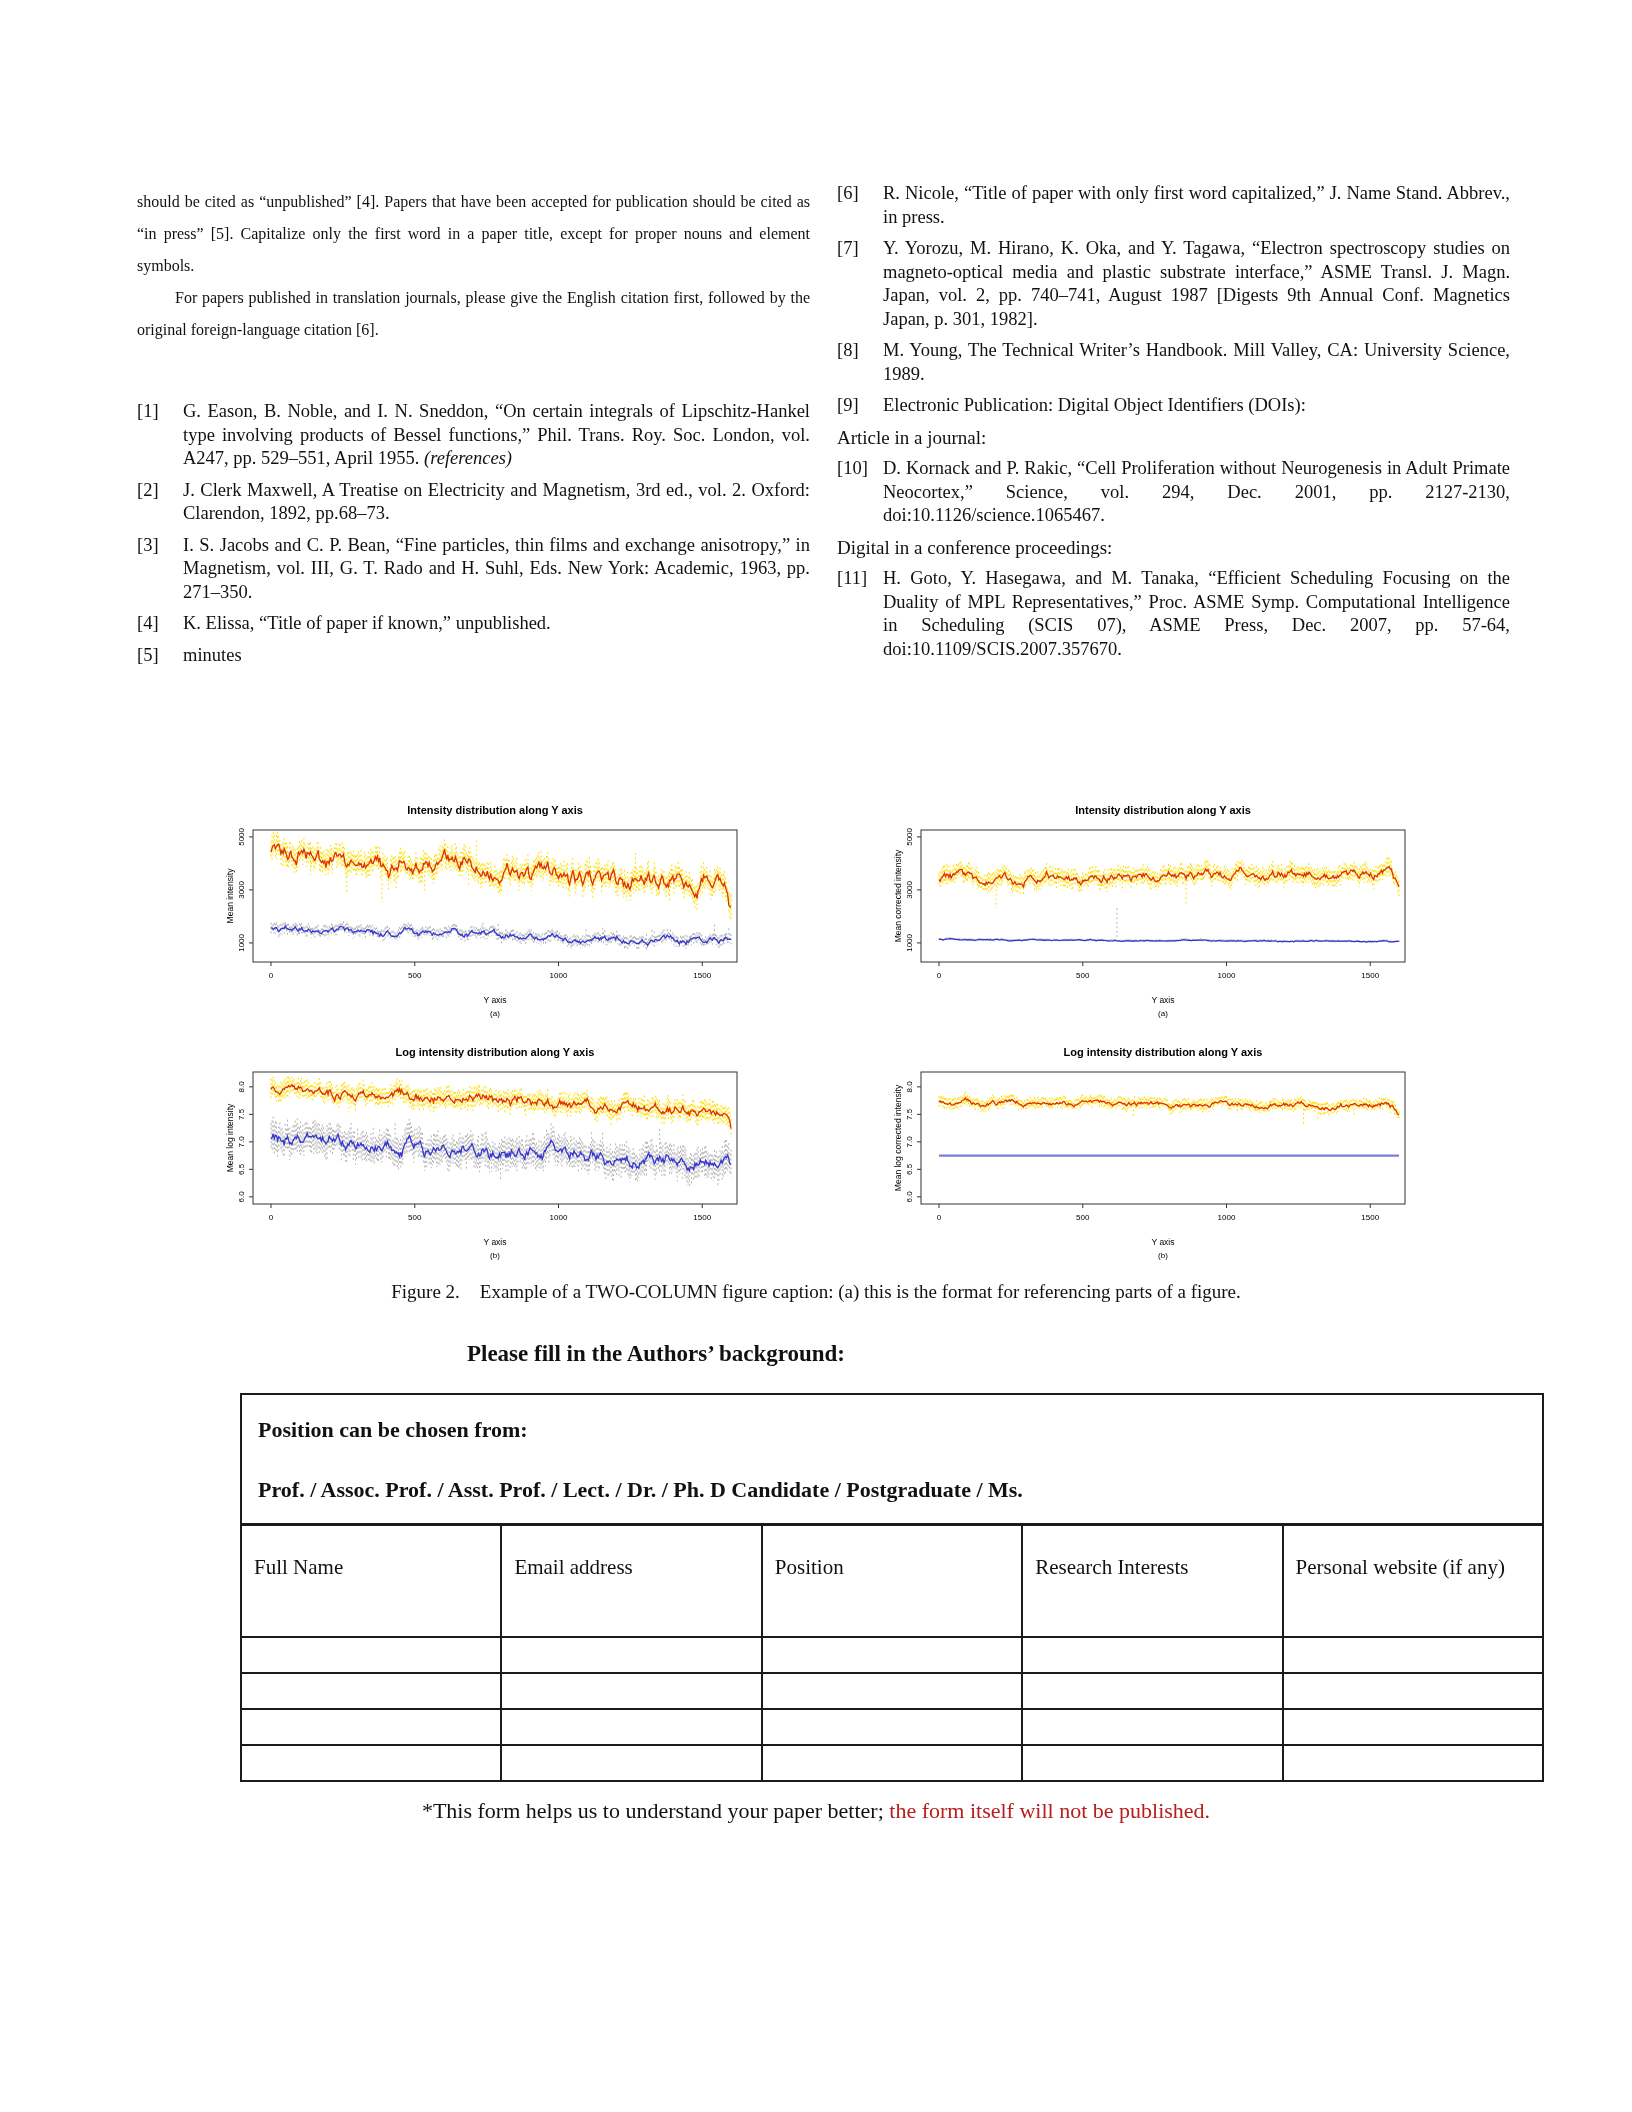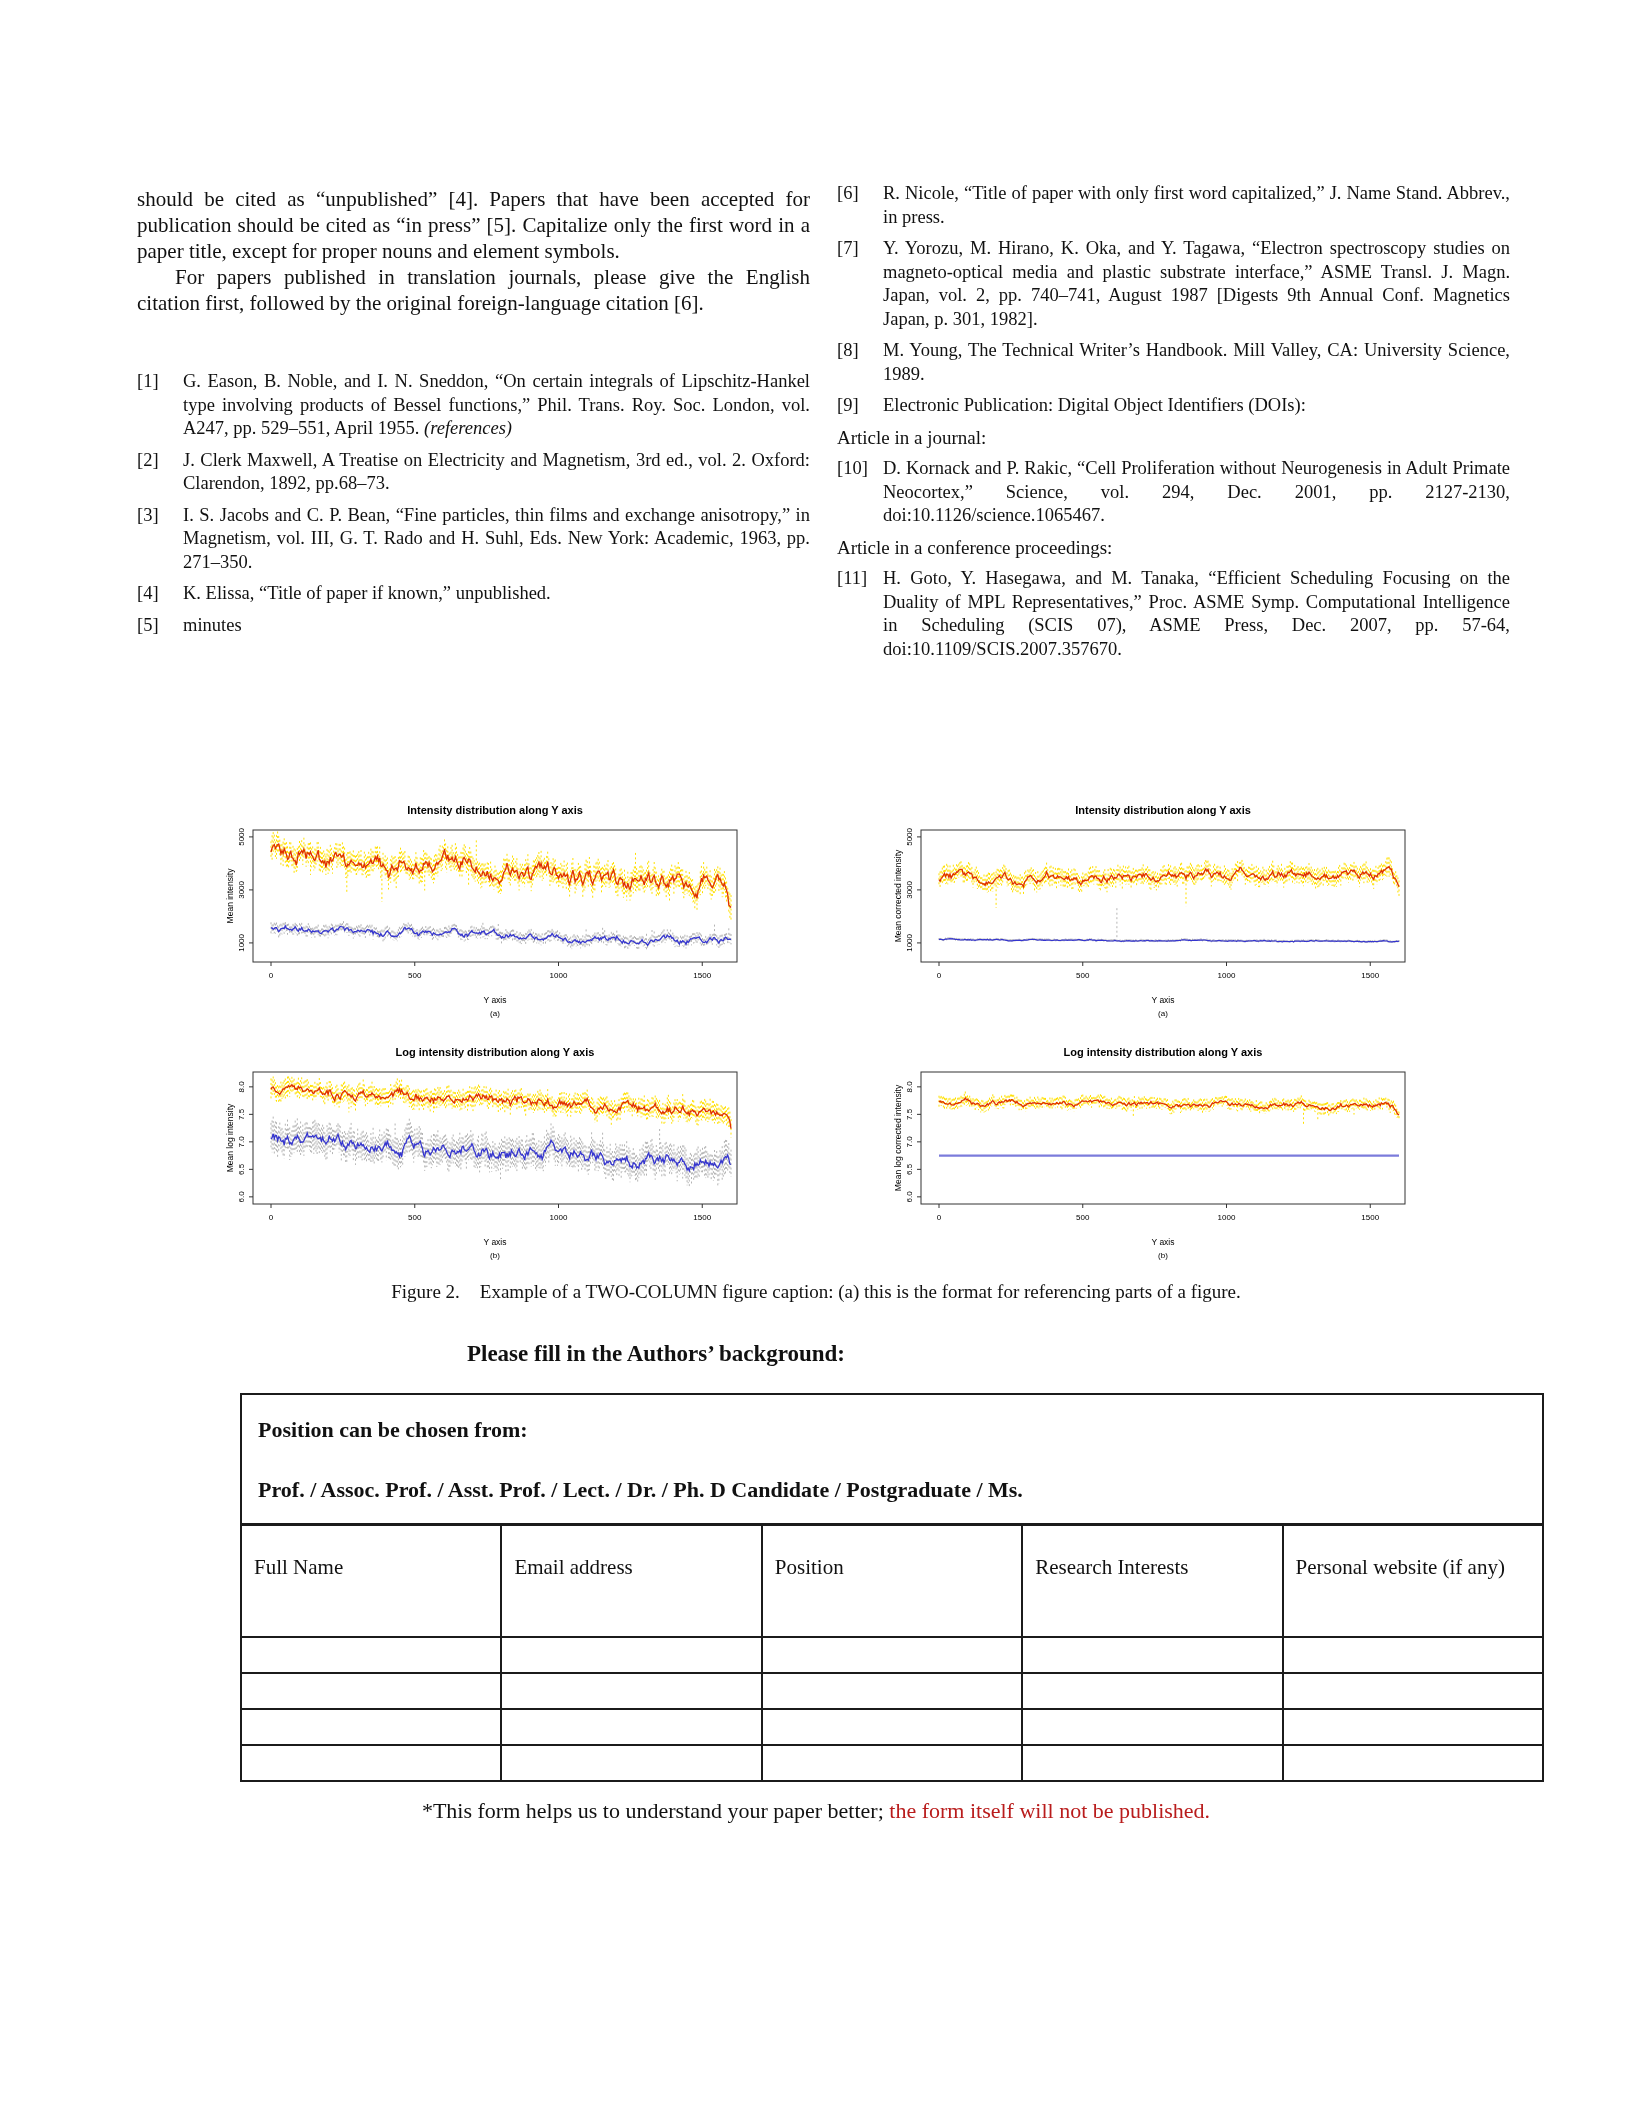--- a/index.html
+++ b/index.html
@@ -2,21 +2,21 @@
 <html><head>
 <meta charset="utf-8">
 <style>
   html,body{margin:0;padding:0;background:#888;}
   #page{position:relative;width:1632px;height:2112px;background:#ffffff;
         font-family:"Liberation Serif", serif;color:#111;overflow:hidden;}
   
   .col{position:absolute;top:186px;width:673px;}
   #col-left{left:137px;}
   #col-right{left:837px;top:182px;}
-  .para{font-size:21px;line-height:26px;text-align:justify;margin:0;}
+  .para{font-size:16px;line-height:32px;text-align:justify;margin:0;}
   .para.indent{text-indent:38px;}
   .ref-list{margin-top:54px;}
   #col-right .ref-list{margin-top:0;}
   .ref{position:relative;padding-left:46px;font-size:18.5px;line-height:23.5px;
        text-align:justify;margin-bottom:8px;}
   .ref .num{position:absolute;left:0;top:0;}
   .sec-label{font-size:19px;line-height:23.5px;margin:2px 0 8px 0;}
   .it{font-style:italic;}
   
   .chart{position:absolute;width:517px;height:228px;}
@@ -62,21 +62,21 @@
   </div>
 
   <div id="col-right" class="col">
     <div class="ref-list" id="right-refs">
         <div class="ref"><span class="num">[6]</span><span>R. Nicole, “Title of paper with only first word capitalized,” J. Name Stand. Abbrev., in press.</span></div>
         <div class="ref"><span class="num">[7]</span><span>Y. Yorozu, M. Hirano, K. Oka, and Y. Tagawa, “Electron spectroscopy studies on magneto-optical media and plastic substrate interface,” ASME Transl. J. Magn. Japan, vol. 2, pp. 740–741, August 1987 [Digests 9th Annual Conf. Magnetics Japan, p. 301, 1982].</span></div>
         <div class="ref"><span class="num">[8]</span><span>M. Young, The Technical Writer’s Handbook. Mill Valley, CA: University Science, 1989.</span></div>
         <div class="ref"><span class="num">[9]</span><span>Electronic Publication: Digital Object Identifiers (DOIs):</span></div>
         <div class="sec-label">Article in a journal:</div>
         <div class="ref"><span class="num">[10]</span><span>D. Kornack and P. Rakic, “Cell Proliferation without Neurogenesis in Adult Primate Neocortex,” Science, vol. 294, Dec. 2001, pp. 2127-2130, doi:10.1126/science.1065467.</span></div>
-        <div class="sec-label">Article in a conference proceedings:</div>
+        <div class="sec-label">Digital in a conference proceedings:</div>
         <div class="ref"><span class="num">[11]</span><span>H. Goto, Y. Hasegawa, and M. Tanaka, “Efficient Scheduling Focusing on the Duality of MPL Representatives,” Proc. ASME Symp. Computational Intelligence in Scheduling (SCIS 07), ASME Press, Dec. 2007, pp. 57-64, doi:10.1109/SCIS.2007.357670.</span></div>
       </div>
   </div>
 
   <div id="chart-0" class="chart">
       <svg xmlns="http://www.w3.org/2000/svg" width="517" height="228" font-family="Liberation Sans, sans-serif">
         <text x="270" y="14" font-size="11" font-weight="bold" text-anchor="middle">Intensity distribution along Y axis</text>
         <path d="M46.0 41.3L46.0 58.5M47.1 35.2L47.1 59.9M48.2 32.1L48.2 51.8M49.3 34.6L49.3 52.7M50.4 41.5L50.4 58.7M51.5 34.9L51.5 58.8M52.6 31.5L52.6 51.6M53.7 35.9L53.7 52.1M54.8 39.7L54.8 56.7M55.9 44.7L55.9 66.9M57.0 43.9L57.0 61.0M58.1 41.6L58.1 66.9M59.2 38.3L59.2 57.2M60.3 42.9L60.3 63.1M61.4 42.1L61.4 67.7M62.5 46.3L62.5 68.1M63.6 51.9L63.6 67.4M64.7 42.2L64.7 63.9M65.8 42.4L65.8 61.0M66.9 50.7L66.9 68.4M68.0 45.8L68.0 65.8M69.1 48.3L69.1 73.8M70.2 49.5L70.2 69.1M71.3 51.9L71.3 74.0M72.3 48.0L72.3 70.9M73.4 46.4L73.4 58.5M74.5 41.0L74.5 63.5M75.6 43.3L75.6 60.1M76.7 40.2L76.7 56.7M77.8 45.7L77.8 65.0M78.9 37.7L78.9 57.7M80.0 44.3L80.0 58.1M81.1 52.1L81.1 66.8M82.2 46.6L82.2 61.3M83.3 43.2L83.3 65.9M84.4 43.0L84.4 60.7M85.5 42.3L85.5 74.9M86.6 48.3L86.6 67.4M87.7 46.4L87.7 62.9M88.8 51.6L88.8 70.4M89.9 48.5L89.9 70.7M91.0 49.3L91.0 65.5M92.1 42.2L92.1 61.7M93.2 42.0L93.2 58.4M94.3 50.6L94.3 71.8M95.4 46.9L95.4 73.9M96.5 52.4L96.5 68.8M97.6 52.4L97.6 72.7M98.7 50.5L98.7 69.7M99.8 53.4L99.8 71.1M100.9 55.7L100.9 75.0M102.0 48.9L102.0 71.4M103.1 50.1L103.1 73.9M104.2 51.2L104.2 71.3M105.3 44.8L105.3 63.2M106.4 47.9L106.4 67.6M107.5 54.5L107.5 73.7M108.6 50.7L108.6 63.9M109.7 47.1L109.7 60.5M110.8 43.1L110.8 58.2M111.9 43.4L111.9 68.0M113.0 50.1L113.0 65.3M114.1 43.8L114.1 62.5M115.2 44.0L115.2 67.1M116.3 50.4L116.3 66.5M117.4 42.4L117.4 66.0M118.5 46.3L118.5 65.5M119.6 47.7L119.6 68.8M120.7 59.1L120.7 78.0M121.8 53.8L121.8 94.2M122.8 52.0L122.8 76.3M123.9 52.0L123.9 72.9M125.0 51.3L125.0 72.1M126.1 53.2L126.1 72.7M127.2 54.1L127.2 68.8M128.3 50.4L128.3 70.5M129.4 55.2L129.4 71.5M130.5 55.8L130.5 74.3M131.6 55.0L131.6 75.9M132.7 53.6L132.7 72.3M133.8 51.2L133.8 70.8M134.9 54.6L134.9 71.1M136.0 50.0L136.0 71.5M137.1 59.7L137.1 77.6M138.2 60.8L138.2 75.1M139.3 51.7L139.3 70.9M140.4 54.4L140.4 77.3M141.5 57.6L141.5 78.7M142.6 56.3L142.6 75.5M143.7 51.8L143.7 76.0M144.8 55.9L144.8 75.6M145.9 48.6L145.9 69.2M147.0 50.9L147.0 71.4M148.1 51.4L148.1 73.0M149.2 54.7L149.2 69.1M150.3 46.6L150.3 65.1M151.4 46.9L151.4 68.8M152.5 46.4L152.5 65.8M153.6 53.8L153.6 70.2M154.7 46.8L154.7 68.0M155.8 57.8L155.8 78.8M156.9 60.9L156.9 101.9M158.0 52.8L158.0 71.1M159.1 59.1L159.1 73.1M160.2 55.4L160.2 78.4M161.3 59.1L161.3 76.8M162.4 57.5L162.4 80.6M163.5 69.8L163.5 89.5M164.6 68.3L164.6 81.4M165.7 59.0L165.7 82.8M166.8 55.6L166.8 77.7M167.9 57.7L167.9 75.3M169.0 57.0L169.0 83.2M170.1 56.0L170.1 81.6M171.2 59.2L171.2 88.1M172.3 62.5L172.3 77.6M173.4 57.0L173.4 77.0M174.4 51.8L174.4 66.8M175.5 47.7L175.5 72.6M176.6 51.2L176.6 73.7M177.7 53.4L177.7 69.2M178.8 52.5L178.8 70.8M179.9 51.0L179.9 73.6M181.0 62.6L181.0 75.6M182.1 63.1L182.1 75.8M183.2 55.7L183.2 74.4M184.3 56.2L184.3 79.7M185.4 58.7L185.4 78.6M186.5 60.8L186.5 76.4M187.6 63.7L187.6 81.1M188.7 64.3L188.7 79.2M189.8 59.3L189.8 74.5M190.9 52.2L190.9 76.0M192.0 57.3L192.0 77.1M193.1 63.8L193.1 77.8M194.2 63.5L194.2 85.8M195.3 57.3L195.3 83.1M196.4 57.9L196.4 84.1M197.5 58.4L197.5 81.9M198.6 50.1L198.6 71.8M199.7 52.8L199.7 90.5M200.8 52.5L200.8 73.2M201.9 53.6L201.9 69.5M203.0 57.0L203.0 73.1M204.1 55.9L204.1 76.0M205.2 57.5L205.2 72.9M206.3 58.3L206.3 79.5M207.4 65.3L207.4 80.0M208.5 59.6L208.5 83.3M209.6 55.3L209.6 79.9M210.7 54.0L210.7 76.6M211.8 54.7L211.8 74.2M212.9 57.7L212.9 76.3M214.0 48.7L214.0 67.9M215.1 45.2L215.1 67.8M216.2 51.7L216.2 71.1M217.3 45.7L217.3 69.3M218.4 46.9L218.4 61.0M219.5 39.4L219.5 60.6M220.6 43.4L220.6 67.9M221.7 49.8L221.7 72.6M222.8 46.3L222.8 63.1M223.9 53.8L223.9 66.6M224.9 52.5L224.9 69.3M226.0 47.0L226.0 71.1M227.1 44.8L227.1 64.4M228.2 52.0L228.2 67.2M229.3 54.3L229.3 70.8M230.4 43.2L230.4 70.2M231.5 46.8L231.5 70.6M232.6 53.9L232.6 69.8M233.7 56.5L233.7 73.2M234.8 56.4L234.8 76.9M235.9 51.8L235.9 72.7M237.0 52.0L237.0 77.6M238.1 47.5L238.1 71.3M239.2 44.3L239.2 65.1M240.3 46.1L240.3 65.4M241.4 53.0L241.4 73.6M242.5 54.4L242.5 70.6M243.6 51.2L243.6 86.1M244.7 47.1L244.7 70.0M245.8 51.5L245.8 73.7M246.9 55.9L246.9 77.8M248.0 57.6L248.0 77.9M249.1 59.9L249.1 79.4M250.2 62.6L250.2 81.6M251.3 40.4L251.3 75.9M252.4 61.3L252.4 83.1M253.5 63.6L253.5 84.4M254.6 62.6L254.6 80.9M255.7 64.9L255.7 88.3M256.8 63.5L256.8 87.4M257.9 63.3L257.9 85.0M259.0 64.7L259.0 82.5M260.1 63.5L260.1 83.1M261.2 67.3L261.2 82.5M262.3 62.4L262.3 77.1M263.4 63.0L263.4 82.2M264.5 71.6L264.5 86.5M265.6 61.6L265.6 86.5M266.7 68.7L266.7 85.7M267.8 74.8L267.8 87.5M268.9 71.4L268.9 89.9M270.0 65.6L270.0 86.3M271.1 69.7L271.1 85.5M272.2 72.6L272.2 89.8M273.3 73.1L273.3 93.8M274.4 71.9L274.4 93.5M275.5 70.6L275.5 93.8M276.5 71.3L276.5 93.2M277.6 65.5L277.6 83.6M278.7 58.6L278.7 80.3M279.8 59.2L279.8 81.1M280.9 59.0L280.9 75.8M282.0 53.8L282.0 74.9M283.1 59.6L283.1 80.1M284.2 59.5L284.2 83.1M285.3 65.5L285.3 86.3M286.4 62.2L286.4 77.6M287.5 55.6L287.5 78.7M288.6 58.0L288.6 79.2M289.7 65.4L289.7 82.0M290.8 60.8L290.8 82.9M291.9 58.2L291.9 78.9M293.0 68.1L293.0 83.6M294.1 71.2L294.1 90.5M295.2 63.7L295.2 82.0M296.3 66.1L296.3 84.0M297.4 63.8L297.4 83.5M298.5 67.8L298.5 82.7M299.6 64.2L299.6 87.1M300.7 59.2L300.7 80.6M301.8 62.4L301.8 81.0M302.9 54.2L302.9 83.4M304.0 63.3L304.0 84.5M305.1 67.1L305.1 84.8M306.2 67.6L306.2 91.2M307.3 65.3L307.3 85.2M308.4 60.4L308.4 81.1M309.5 60.7L309.5 76.8M310.6 59.1L310.6 77.5M311.7 57.1L311.7 77.1M312.8 54.9L312.8 75.8M313.9 52.0L313.9 75.1M315.0 57.6L315.0 78.6M316.1 50.8L316.1 70.5M317.2 61.7L317.2 80.7M318.3 59.6L318.3 79.0M319.4 57.8L319.4 75.4M320.5 61.8L320.5 75.3M321.6 55.9L321.6 75.8M322.7 51.7L322.7 69.0M323.8 58.3L323.8 74.8M324.9 66.2L324.9 85.9M326.0 62.0L326.0 82.0M327.1 64.2L327.1 81.4M328.1 58.2L328.1 82.4M329.2 60.6L329.2 81.1M330.3 59.5L330.3 80.7M331.4 68.0L331.4 85.9M332.5 67.7L332.5 82.4M333.6 66.8L333.6 88.7M334.7 67.0L334.7 85.4M335.8 62.9L335.8 83.1M336.9 64.8L336.9 84.1M338.0 68.2L338.0 89.0M339.1 60.5L339.1 83.7M340.2 70.3L340.2 84.6M341.3 64.3L341.3 89.1M342.4 62.6L342.4 82.3M343.5 74.6L343.5 91.0M344.6 76.6L344.6 96.5M345.7 70.4L345.7 88.8M346.8 62.8L346.8 85.7M347.9 58.0L347.9 78.0M349.0 69.4L349.0 84.4M350.1 68.9L350.1 95.3M351.2 70.6L351.2 89.8M352.3 68.9L352.3 86.5M353.4 62.9L353.4 85.8M354.5 66.4L354.5 82.2M355.6 65.8L355.6 83.0M356.7 70.8L356.7 88.0M357.8 72.3L357.8 98.0M358.9 75.2L358.9 92.2M360.0 63.8L360.0 91.0M361.1 59.7L361.1 79.3M362.2 61.1L362.2 82.2M363.3 66.7L363.3 87.0M364.4 57.0L364.4 79.8M365.5 65.8L365.5 85.2M366.6 71.4L366.6 93.6M367.7 77.7L367.7 97.8M368.8 65.6L368.8 90.1M369.9 66.0L369.9 91.2M371.0 62.6L371.0 81.7M372.1 61.7L372.1 80.6M373.2 58.7L373.2 80.4M374.3 61.7L374.3 81.7M375.4 68.6L375.4 80.5M376.5 67.8L376.5 93.6M377.6 66.9L377.6 88.8M378.6 68.2L378.6 83.6M379.7 64.8L379.7 87.0M380.8 67.6L380.8 87.1M381.9 63.6L381.9 84.4M383.0 60.1L383.0 80.8M384.1 73.6L384.1 87.9M385.2 67.6L385.2 86.7M386.3 66.0L386.3 82.1M387.4 63.2L387.4 83.0M388.5 62.1L388.5 83.2M389.6 65.2L389.6 86.5M390.7 68.4L390.7 94.0M391.8 77.3L391.8 95.8M392.9 76.2L392.9 96.6M394.0 73.7L394.0 90.5M395.1 69.4L395.1 86.7M396.2 68.4L396.2 91.1M397.3 71.7L397.3 91.7M398.4 78.7L398.4 97.8M399.5 69.7L399.5 95.8M400.6 76.8L400.6 93.0M401.7 81.7L401.7 100.6M402.8 71.7L402.8 91.4M403.9 79.0L403.9 95.1M405.0 77.0L405.0 100.6M406.1 72.0L406.1 97.2M407.2 72.1L407.2 89.3M408.3 69.5L408.3 93.3M409.4 66.4L409.4 85.9M410.5 52.9L410.5 92.3M411.6 68.1L411.6 91.3M412.7 72.4L412.7 88.4M413.8 70.3L413.8 90.5M414.9 66.1L414.9 90.6M416.0 65.4L416.0 83.9M417.1 66.5L417.1 88.9M418.2 69.3L418.2 92.1M419.3 72.5L419.3 92.8M420.4 71.9L420.4 90.4M421.5 69.6L421.5 88.1M422.6 62.5L422.6 89.4M423.7 60.8L423.7 80.7M424.8 72.1L424.8 89.3M425.9 75.0L425.9 93.0M427.0 73.9L427.0 94.2M428.1 69.0L428.1 88.1M429.2 62.0L429.2 84.7M430.2 67.3L430.2 86.8M431.3 71.6L431.3 96.5M432.4 78.7L432.4 94.0M433.5 75.3L433.5 96.1M434.6 78.3L434.6 95.9M435.7 73.6L435.7 86.5M436.8 68.7L436.8 86.8M437.9 71.2L437.9 85.7M439.0 70.7L439.0 92.5M440.1 77.9L440.1 92.3M441.2 77.1L441.2 98.5M442.3 76.2L442.3 90.8M443.4 74.3L443.4 95.2M444.5 71.5L444.5 102.6M445.6 68.5L445.6 87.9M446.7 64.6L446.7 85.4M447.8 69.1L447.8 82.3M448.9 73.7L448.9 95.0M450.0 65.4L450.0 86.7M451.1 67.4L451.1 89.3M452.2 66.7L452.2 85.4M453.3 62.1L453.3 87.9M454.4 67.0L454.4 87.2M455.5 69.8L455.5 86.4M456.6 69.3L456.6 90.5M457.7 69.4L457.7 93.1M458.8 78.2L458.8 99.4M459.9 76.1L459.9 94.9M461.0 70.9L461.0 91.4M462.1 75.2L462.1 93.8M463.2 77.0L463.2 94.0M464.3 72.0L464.3 95.8M465.4 78.3L465.4 96.7M466.5 79.9L466.5 97.5M467.6 79.1L467.6 102.3M468.7 86.6L468.7 104.6M469.8 88.2L469.8 109.2M470.9 86.0L470.9 101.9M472.0 85.3L472.0 111.9M473.1 83.4L473.1 101.7M474.2 82.2L474.2 95.7M475.3 71.5L475.3 95.2M476.4 65.9L476.4 88.2M477.5 73.2L477.5 95.3M478.6 62.1L478.6 87.4M479.7 68.7L479.7 89.2M480.7 71.3L480.7 86.1M481.8 66.6L481.8 82.6M482.9 73.6L482.9 89.7M484.0 75.2L484.0 88.1M485.1 70.3L485.1 94.5M486.2 75.9L486.2 99.5M487.3 80.5L487.3 98.4M488.4 77.6L488.4 94.9M489.5 68.9L489.5 92.8M490.6 71.2L490.6 92.2M491.7 69.2L491.7 85.2M492.8 66.4L492.8 80.7M493.9 70.9L493.9 91.0M495.0 67.7L495.0 89.4M496.1 74.7L496.1 89.8M497.2 73.8L497.2 97.2M498.3 73.9L498.3 96.6M499.4 71.1L499.4 90.3M500.5 77.5L500.5 97.6M501.6 81.5L501.6 103.7M502.7 87.8L502.7 100.8M503.8 91.6L503.8 111.8M504.9 93.3L504.9 117.8M506.0 95.1L506.0 119.6" stroke="#ffe000" stroke-width="1" stroke-dasharray="2,2.5" fill="none"></path>
         <polyline points="46.0,52.0 47.1,48.0 48.2,45.6 49.3,44.6 50.4,48.6 51.5,46.5 52.6,44.8 53.7,44.1 54.8,48.2 55.9,53.7 57.0,50.6 58.1,53.6 59.2,48.5 60.3,51.4 61.4,54.4 62.5,59.4 63.6,58.9 64.7,53.7 65.8,51.5 66.9,57.5 68.0,58.2 69.1,61.0 70.2,60.7 71.3,65.1 72.3,59.6 73.4,52.4 74.5,54.4 75.6,52.3 76.7,50.8 77.8,53.2 78.9,49.2 80.0,52.1 81.1,58.6 82.2,52.7 83.3,53.1 84.4,54.8 85.5,51.7 86.6,55.2 87.7,56.7 88.8,59.5 89.9,60.5 91.0,57.3 92.1,54.1 93.2,50.1 94.3,59.3 95.4,60.4 96.5,62.5 97.6,60.8 98.7,63.1 99.8,61.0 100.9,67.6 102.0,61.6 103.1,61.6 104.2,63.7 105.3,57.1 106.4,61.2 107.5,60.9 108.6,57.9 109.7,53.8 110.8,52.5 111.9,56.0 113.0,56.0 114.1,54.3 115.2,54.3 116.3,57.3 117.4,56.0 118.5,54.2 119.6,61.1 120.7,65.8 121.8,66.8 122.8,64.2 123.9,65.2 125.0,62.7 126.1,60.2 127.2,62.0 128.3,62.5 129.4,64.2 130.5,65.6 131.6,65.3 132.7,65.3 133.8,62.8 134.9,64.8 136.0,63.4 137.1,67.5 138.2,67.4 139.3,63.7 140.4,67.8 141.5,65.7 142.6,64.9 143.7,64.1 144.8,62.2 145.9,59.5 147.0,63.1 148.1,63.4 149.2,60.5 150.3,57.0 151.4,59.6 152.5,56.1 153.6,61.4 154.7,58.2 155.8,66.1 156.9,66.7 158.0,63.9 159.1,66.4 160.2,67.8 161.3,70.4 162.4,70.8 163.5,77.1 164.6,75.6 165.7,69.7 166.8,65.4 167.9,68.1 169.0,70.0 170.1,68.5 171.2,67.9 172.3,70.5 173.4,66.8 174.4,60.6 175.5,61.2 176.6,62.7 177.7,62.4 178.8,61.4 179.9,64.1 181.0,69.1 182.1,70.0 183.2,67.5 184.3,68.1 185.4,70.5 186.5,69.0 187.6,74.3 188.7,70.4 189.8,68.3 190.9,63.0 192.0,68.6 193.1,69.5 194.2,72.7 195.3,70.2 196.4,70.5 197.5,69.6 198.6,63.6 199.7,64.2 200.8,61.5 201.9,62.5 203.0,66.4 204.1,62.5 205.2,66.8 206.3,68.1 207.4,71.8 208.5,70.3 209.6,68.9 210.7,64.7 211.8,62.5 212.9,64.5 214.0,62.1 215.1,61.1 216.2,60.4 217.3,57.0 218.4,53.3 219.5,49.2 220.6,54.8 221.7,59.7 222.8,55.0 223.9,60.7 224.9,59.2 226.0,59.4 227.1,57.3 228.2,60.8 229.3,61.5 230.4,56.7 231.5,60.3 232.6,63.9 233.7,67.3 234.8,69.3 235.9,61.7 237.0,65.1 238.1,58.8 239.2,57.4 240.3,59.5 241.4,62.2 242.5,63.0 243.6,58.9 244.7,59.0 245.8,62.4 246.9,67.7 248.0,68.8 249.1,70.6 250.2,72.3 251.3,66.7 252.4,70.8 253.5,72.4 254.6,73.6 255.7,76.4 256.8,75.7 257.9,71.4 259.0,72.6 260.1,75.9 261.2,75.5 262.3,71.2 263.4,76.2 264.5,79.1 265.6,73.7 266.7,78.3 267.8,81.0 268.9,78.1 270.0,77.7 271.1,78.9 272.2,79.5 273.3,80.5 274.4,83.7 275.5,81.5 276.5,80.9 277.6,77.6 278.7,72.5 279.8,71.1 280.9,68.4 282.0,63.2 283.1,67.8 284.2,72.6 285.3,75.0 286.4,71.0 287.5,68.3 288.6,71.1 289.7,72.2 290.8,71.0 291.9,70.3 293.0,75.9 294.1,78.7 295.2,74.4 296.3,72.7 297.4,72.6 298.5,76.3 299.6,75.5 300.7,71.2 301.8,68.9 302.9,67.0 304.0,75.3 305.1,79.1 306.2,79.5 307.3,73.8 308.4,72.6 309.5,68.4 310.6,66.4 311.7,67.9 312.8,64.7 313.9,62.3 315.0,66.8 316.1,63.2 317.2,68.1 318.3,68.6 319.4,66.2 320.5,68.9 321.6,65.9 322.7,61.6 323.8,69.1 324.9,73.0 326.0,74.3 327.1,74.8 328.1,69.9 329.2,67.5 330.3,69.2 331.4,75.2 332.5,75.6 333.6,78.5 334.7,75.0 335.8,74.0 336.9,77.0 338.0,75.9 339.1,73.0 340.2,76.4 341.3,75.6 342.4,74.4 343.5,81.7 344.6,84.3 345.7,79.3 346.8,74.9 347.9,70.1 349.0,75.2 350.1,81.9 351.2,79.2 352.3,79.4 353.4,76.2 354.5,72.4 355.6,75.6 356.7,81.3 357.8,84.7 358.9,81.6 360.0,77.3 361.1,73.0 362.2,72.1 363.3,74.9 364.4,70.3 365.5,77.1 366.6,81.5 367.7,84.6 368.8,80.1 369.9,78.6 371.0,74.6 372.1,72.8 373.2,71.0 374.3,71.2 375.4,74.3 376.5,80.2 377.6,77.9 378.6,75.6 379.7,75.2 380.8,74.4 381.9,73.7 383.0,72.0 384.1,79.6 385.2,79.7 386.3,74.4 387.4,72.4 388.5,69.8 389.6,74.0 390.7,80.9 391.8,83.8 392.9,84.4 394.0,79.4 395.1,77.5 396.2,79.2 397.3,79.5 398.4,85.7 399.5,82.6 400.6,86.8 401.7,88.1 402.8,83.1 403.9,87.2 405.0,89.4 406.1,85.4 407.2,78.7 408.3,81.2 409.4,78.6 410.5,78.7 411.6,79.7 412.7,80.8 413.8,81.1 414.9,80.0 416.0,75.5 417.1,79.6 418.2,81.1 419.3,85.0 420.4,78.7 421.5,80.0 422.6,75.7 423.7,73.0 424.8,80.1 425.9,82.6 427.0,81.9 428.1,77.2 429.2,75.5 430.2,80.2 431.3,84.4 432.4,84.6 433.5,87.8 434.6,84.7 435.7,79.7 436.8,75.8 437.9,77.6 439.0,83.6 440.1,84.3 441.2,86.9 442.3,84.1 443.4,87.6 444.5,80.2 445.6,80.7 446.7,78.1 447.8,76.0 448.9,81.5 450.0,78.8 451.1,78.3 452.2,74.1 453.3,74.2 454.4,73.9 455.5,76.2 456.6,78.8 457.7,82.7 458.8,87.6 459.9,84.1 461.0,82.2 462.1,86.0 463.2,87.0 464.3,84.7 465.4,86.4 466.5,89.5 467.6,91.6 468.7,94.0 469.8,96.6 470.9,93.8 472.0,98.4 473.1,90.7 474.2,89.1 475.3,84.4 476.4,78.2 477.5,82.1 478.6,75.3 479.7,77.6 480.7,77.1 481.8,76.0 482.9,80.0 484.0,81.7 485.1,83.4 486.2,86.1 487.3,87.8 488.4,85.8 489.5,82.6 490.6,79.3 491.7,76.1 492.8,74.6 493.9,79.8 495.0,78.3 496.1,81.7 497.2,84.3 498.3,86.1 499.4,83.1 500.5,87.2 501.6,90.5 502.7,94.3 503.8,105.0 504.9,106.3 506.0,107.5 " fill="none" stroke="#e03000" stroke-width="1.3"></polyline>
         <path d="M46.0 122.3L46.0 133.7M47.1 124.5L47.1 133.8M48.2 124.3L48.2 133.6M49.3 122.7L49.3 133.2M50.4 123.7L50.4 133.7M51.5 122.5L51.5 131.7M52.6 125.3L52.6 134.4M53.7 126.4L53.7 137.5M54.8 124.6L54.8 135.7M55.9 123.7L55.9 133.7M57.0 124.6L57.0 134.5M58.1 122.8L58.1 132.2M59.2 123.3L59.2 133.8M60.3 122.0L60.3 131.4M61.4 124.6L61.4 131.7M62.5 124.0L62.5 134.8M63.6 123.6L63.6 132.0M64.7 126.5L64.7 132.8M65.8 126.4L65.8 132.1M66.9 126.4L66.9 134.8M68.0 123.9L68.0 135.1M69.1 124.9L69.1 134.2M70.2 122.8L70.2 132.6M71.3 124.0L71.3 133.5M72.3 125.0L72.3 135.7M73.4 127.9L73.4 136.0M74.5 123.2L74.5 134.9M75.6 124.4L75.6 133.0M76.7 122.8L76.7 133.5M77.8 127.1L77.8 133.1M78.9 126.5L78.9 134.3M80.0 127.4L80.0 134.9M81.1 125.6L81.1 136.7M82.2 126.1L82.2 136.6M83.3 123.2L83.3 132.7M84.4 125.7L84.4 133.6M85.5 127.8L85.5 136.0M86.6 128.2L86.6 137.7M87.7 127.7L87.7 135.5M88.8 128.7L88.8 136.3M89.9 127.2L89.9 137.7M91.0 126.3L91.0 135.2M92.1 126.5L92.1 133.9M93.2 124.6L93.2 134.8M94.3 129.8L94.3 138.6M95.4 130.2L95.4 138.0M96.5 128.5L96.5 137.2M97.6 128.4L97.6 136.1M98.7 124.9L98.7 135.4M99.8 125.6L99.8 136.5M100.9 124.6L100.9 136.2M102.0 126.3L102.0 134.8M103.1 128.4L103.1 138.3M104.2 125.8L104.2 135.4M105.3 127.0L105.3 132.6M106.4 123.6L106.4 134.3M107.5 124.5L107.5 131.3M108.6 126.7L108.6 133.3M109.7 126.1L109.7 135.5M110.8 124.6L110.8 135.0M111.9 125.2L111.9 135.3M113.0 124.6L113.0 133.3M114.1 124.8L114.1 130.5M115.2 123.2L115.2 131.1M116.3 123.9L116.3 131.4M117.4 123.1L117.4 130.6M118.5 121.2L118.5 130.3M119.6 125.9L119.6 133.3M120.7 124.3L120.7 132.0M121.8 123.0L121.8 132.8M122.8 123.4L122.8 132.9M123.9 125.8L123.9 135.9M125.0 126.5L125.0 133.7M126.1 126.7L126.1 135.3M127.2 127.5L127.2 134.2M128.3 128.5L128.3 138.6M129.4 127.7L129.4 137.0M130.5 127.9L130.5 134.4M131.6 125.8L131.6 134.7M132.7 126.9L132.7 135.9M133.8 125.1L133.8 135.4M134.9 126.1L134.9 136.8M136.0 124.2L136.0 133.5M137.1 127.2L137.1 134.3M138.2 127.7L138.2 136.0M139.3 128.2L139.3 136.8M140.4 127.2L140.4 137.9M141.5 125.8L141.5 134.3M142.6 124.8L142.6 132.3M143.7 126.1L143.7 132.9M144.8 124.7L144.8 135.9M145.9 126.3L145.9 134.8M147.0 124.7L147.0 134.0M148.1 130.0L148.1 139.5M149.2 127.0L149.2 135.8M150.3 128.1L150.3 136.4M151.4 127.4L151.4 136.7M152.5 130.4L152.5 137.8M153.6 131.1L153.6 138.3M154.7 130.8L154.7 139.2M155.8 130.4L155.8 136.4M156.9 129.5L156.9 138.7M158.0 130.5L158.0 141.4M159.1 129.6L159.1 140.2M160.2 127.5L160.2 138.5M161.3 126.5L161.3 135.3M162.4 125.7L162.4 137.1M163.5 128.9L163.5 137.9M164.6 127.4L164.6 136.4M165.7 132.1L165.7 138.3M166.8 130.5L166.8 139.4M167.9 130.6L167.9 140.0M169.0 131.6L169.0 141.0M170.1 132.4L170.1 139.8M171.2 134.0L171.2 139.8M172.3 131.6L172.3 141.2M173.4 129.1L173.4 137.9M174.4 126.8L174.4 138.9M175.5 128.2L175.5 137.4M176.6 127.0L176.6 136.3M177.7 125.7L177.7 134.3M178.8 123.1L178.8 131.5M179.9 124.1L179.9 131.8M181.0 124.0L181.0 132.5M182.1 125.1L182.1 132.8M183.2 122.5L183.2 134.7M184.3 124.5L184.3 132.8M185.4 124.9L185.4 134.3M186.5 123.9L186.5 133.8M187.6 126.7L187.6 136.4M188.7 127.9L188.7 136.9M189.8 130.7L189.8 139.5M190.9 130.2L190.9 139.1M192.0 129.0L192.0 137.2M193.1 132.6L193.1 141.6M194.2 130.3L194.2 140.0M195.3 129.4L195.3 136.5M196.4 127.9L196.4 137.9M197.5 126.7L197.5 135.1M198.6 128.8L198.6 134.7M199.7 129.7L199.7 135.3M200.8 126.0L200.8 134.6M201.9 128.8L201.9 135.6M203.0 127.6L203.0 135.8M204.1 126.8L204.1 135.2M205.2 126.0L205.2 135.9M206.3 130.3L206.3 136.2M207.4 128.9L207.4 141.2M208.5 127.9L208.5 138.5M209.6 129.4L209.6 137.5M210.7 131.7L210.7 137.7M211.8 129.4L211.8 139.1M212.9 129.7L212.9 140.3M214.0 130.9L214.0 138.4M215.1 128.2L215.1 137.5M216.2 129.9L216.2 138.8M217.3 130.5L217.3 138.9M218.4 130.6L218.4 139.3M219.5 127.1L219.5 135.1M220.6 126.8L220.6 136.3M221.7 127.6L221.7 138.0M222.8 129.0L222.8 136.5M223.9 125.5L223.9 136.7M224.9 127.6L224.9 137.0M226.0 127.5L226.0 134.5M227.1 124.9L227.1 131.5M228.2 124.2L228.2 132.5M229.3 123.8L229.3 131.0M230.4 124.7L230.4 132.5M231.5 125.2L231.5 132.6M232.6 128.0L232.6 137.1M233.7 131.1L233.7 139.0M234.8 129.6L234.8 136.6M235.9 129.1L235.9 140.1M237.0 130.0L237.0 139.9M238.1 131.4L238.1 139.2M239.2 131.5L239.2 141.5M240.3 130.3L240.3 140.6M241.4 131.3L241.4 137.8M242.5 133.4L242.5 142.5M243.6 129.9L243.6 140.0M244.7 129.8L244.7 136.7M245.8 126.4L245.8 137.0M246.9 125.7L246.9 135.9M248.0 129.3L248.0 136.7M249.1 126.7L249.1 135.5M250.2 129.4L250.2 138.5M251.3 127.1L251.3 138.0M252.4 129.1L252.4 138.6M253.5 128.8L253.5 136.3M254.6 129.3L254.6 136.8M255.7 128.2L255.7 138.4M256.8 125.5L256.8 134.9M257.9 122.8L257.9 137.5M259.0 127.1L259.0 136.7M260.1 128.9L260.1 139.2M261.2 128.9L261.2 137.9M262.3 129.1L262.3 139.2M263.4 129.8L263.4 136.8M264.5 127.7L264.5 137.0M265.6 126.2L265.6 135.0M266.7 126.2L266.7 136.3M267.8 125.5L267.8 133.4M268.9 126.4L268.9 134.4M270.0 127.7L270.0 135.6M271.1 129.3L271.1 139.4M272.2 128.9L272.2 140.0M273.3 124.0L273.3 140.6M274.4 131.7L274.4 139.7M275.5 131.7L275.5 140.6M276.5 132.4L276.5 144.1M277.6 132.3L277.6 140.3M278.7 134.1L278.7 142.3M279.8 133.3L279.8 141.8M280.9 129.0L280.9 140.9M282.0 130.9L282.0 140.3M283.1 132.1L283.1 140.1M284.2 132.8L284.2 139.0M285.3 131.2L285.3 138.5M286.4 130.0L286.4 138.7M287.5 129.5L287.5 141.9M288.6 129.7L288.6 139.3M289.7 133.4L289.7 142.1M290.8 133.2L290.8 141.5M291.9 131.1L291.9 141.4M293.0 135.1L293.0 141.4M294.1 133.6L294.1 143.1M295.2 132.1L295.2 144.1M296.3 134.0L296.3 144.1M297.4 134.7L297.4 143.0M298.5 134.3L298.5 143.0M299.6 135.0L299.6 142.3M300.7 132.9L300.7 145.1M301.8 133.2L301.8 141.1M302.9 131.3L302.9 140.9M304.0 129.5L304.0 139.8M305.1 131.1L305.1 136.6M306.2 128.9L306.2 139.9M307.3 133.7L307.3 141.3M308.4 131.8L308.4 143.5M309.5 135.2L309.5 142.3M310.6 132.9L310.6 140.7M311.7 133.4L311.7 143.4M312.8 134.8L312.8 142.6M313.9 133.6L313.9 143.6M315.0 135.3L315.0 144.5M316.1 135.7L316.1 145.3M317.2 133.3L317.2 141.6M318.3 137.3L318.3 143.9M319.4 133.4L319.4 141.3M320.5 132.6L320.5 144.9M321.6 132.1L321.6 141.3M322.7 130.4L322.7 140.6M323.8 130.0L323.8 140.4M324.9 131.1L324.9 141.9M326.0 130.7L326.0 141.0M327.1 128.9L327.1 137.6M328.1 130.7L328.1 138.3M329.2 133.0L329.2 142.0M330.3 131.7L330.3 141.1M331.4 131.4L331.4 138.9M332.5 130.3L332.5 140.9M333.6 134.1L333.6 142.4M334.7 132.3L334.7 140.7M335.8 135.0L335.8 143.5M336.9 135.6L336.9 143.2M338.0 137.4L338.0 145.7M339.1 135.0L339.1 143.1M340.2 134.1L340.2 143.4M341.3 134.3L341.3 142.4M342.4 136.2L342.4 146.5M343.5 138.8L343.5 145.7M344.6 137.9L344.6 145.4M345.7 136.7L345.7 148.3M346.8 139.6L346.8 149.1M347.9 135.7L347.9 146.4M349.0 134.2L349.0 146.2M350.1 135.8L350.1 144.2M351.2 137.4L351.2 146.8M352.3 134.9L352.3 147.1M353.4 136.3L353.4 145.7M354.5 138.6L354.5 147.4M355.6 138.4L355.6 148.4M356.7 138.4L356.7 146.0M357.8 135.3L357.8 147.0M358.9 138.9L358.9 147.4M360.0 136.2L360.0 148.2M361.1 129.4L361.1 145.7M362.2 134.9L362.2 145.4M363.3 134.8L363.3 144.5M364.4 135.2L364.4 146.2M365.5 136.3L365.5 143.0M366.6 137.5L366.6 146.6M367.7 134.9L367.7 144.1M368.8 134.4L368.8 141.5M369.9 132.5L369.9 142.0M371.0 134.8L371.0 142.7M372.1 132.6L372.1 141.6M373.2 132.0L373.2 143.2M374.3 134.0L374.3 143.0M375.4 134.4L375.4 141.0M376.5 135.9L376.5 143.9M377.6 127.8L377.6 140.9M378.6 132.3L378.6 143.5M379.7 130.2L379.7 139.6M380.8 135.0L380.8 144.7M381.9 135.0L381.9 145.6M383.0 136.7L383.0 144.2M384.1 134.4L384.1 141.5M385.2 136.2L385.2 144.4M386.3 131.8L386.3 143.9M387.4 133.6L387.4 140.6M388.5 132.8L388.5 140.3M389.6 134.1L389.6 143.1M390.7 135.9L390.7 142.5M391.8 130.6L391.8 140.8M392.9 134.4L392.9 144.0M394.0 134.4L394.0 145.5M395.1 134.8L395.1 146.6M396.2 137.7L396.2 147.0M397.3 138.0L397.3 146.8M398.4 135.7L398.4 144.8M399.5 137.3L399.5 148.8M400.6 136.7L400.6 148.5M401.7 137.3L401.7 146.8M402.8 137.8L402.8 149.1M403.9 139.6L403.9 148.8M405.0 135.7L405.0 146.3M406.1 135.0L406.1 144.4M407.2 137.6L407.2 144.1M408.3 137.1L408.3 145.8M409.4 136.0L409.4 145.7M410.5 137.0L410.5 146.0M411.6 138.0L411.6 148.4M412.7 138.0L412.7 149.1M413.8 137.8L413.8 149.4M414.9 136.3L414.9 145.1M416.0 137.6L416.0 145.9M417.1 135.9L417.1 142.3M418.2 136.6L418.2 146.4M419.3 139.3L419.3 147.2M420.4 138.0L420.4 147.7M421.5 133.8L421.5 149.5M422.6 141.2L422.6 148.6M423.7 138.9L423.7 146.8M424.8 137.6L424.8 145.1M425.9 136.7L425.9 143.7M427.0 130.0L427.0 143.2M428.1 135.4L428.1 145.3M429.2 131.5L429.2 146.7M430.2 136.6L430.2 143.1M431.3 136.2L431.3 142.5M432.4 135.8L432.4 145.2M433.5 134.9L433.5 144.2M434.6 135.0L434.6 144.3M435.7 133.9L435.7 141.8M436.8 132.1L436.8 143.2M437.9 130.7L437.9 142.3M439.0 129.3L439.0 140.8M440.1 133.3L440.1 143.1M441.2 134.3L441.2 140.7M442.3 129.3L442.3 138.7M443.4 131.9L443.4 139.1M444.5 132.9L444.5 139.9M445.6 129.6L445.6 139.8M446.7 135.4L446.7 142.0M447.8 132.6L447.8 140.8M448.9 134.9L448.9 144.8M450.0 137.1L450.0 147.2M451.1 135.9L451.1 145.4M452.2 136.5L452.2 146.5M453.3 137.3L453.3 147.0M454.4 140.6L454.4 146.8M455.5 135.7L455.5 144.2M456.6 137.3L456.6 146.4M457.7 136.3L457.7 146.0M458.8 136.5L458.8 147.2M459.9 134.7L459.9 146.8M461.0 138.4L461.0 148.5M462.1 135.3L462.1 145.2M463.2 139.0L463.2 146.3M464.3 136.1L464.3 144.5M465.4 135.8L465.4 141.7M466.5 135.4L466.5 145.4M467.6 133.3L467.6 141.6M468.7 133.1L468.7 143.6M469.8 133.2L469.8 142.7M470.9 135.0L470.9 141.5M472.0 132.0L472.0 143.5M473.1 134.0L473.1 142.1M474.2 132.3L474.2 141.0M475.3 133.4L475.3 143.7M476.4 134.7L476.4 146.0M477.5 138.0L477.5 145.9M478.6 139.3L478.6 147.5M479.7 138.9L479.7 146.0M480.7 135.9L480.7 144.5M481.8 138.4L481.8 147.0M482.9 137.4L482.9 145.4M484.0 136.3L484.0 144.3M485.1 133.9L485.1 140.3M486.2 136.1L486.2 143.1M487.3 134.2L487.3 144.8M488.4 133.7L488.4 140.6M489.5 124.6L489.5 140.5M490.6 134.0L490.6 142.9M491.7 135.2L491.7 145.5M492.8 137.3L492.8 146.7M493.9 137.2L493.9 148.0M495.0 135.3L495.0 147.0M496.1 134.8L496.1 145.4M497.2 134.6L497.2 144.9M498.3 137.2L498.3 146.3M499.4 134.1L499.4 144.2M500.5 133.7L500.5 141.1M501.6 133.1L501.6 140.8M502.7 136.6L502.7 144.2M503.8 128.3L503.8 142.6M504.9 133.5L504.9 143.1M506.0 134.0L506.0 144.4" stroke="#b4b4b4" stroke-width="1" stroke-dasharray="2,2.5" fill="none"></path>

